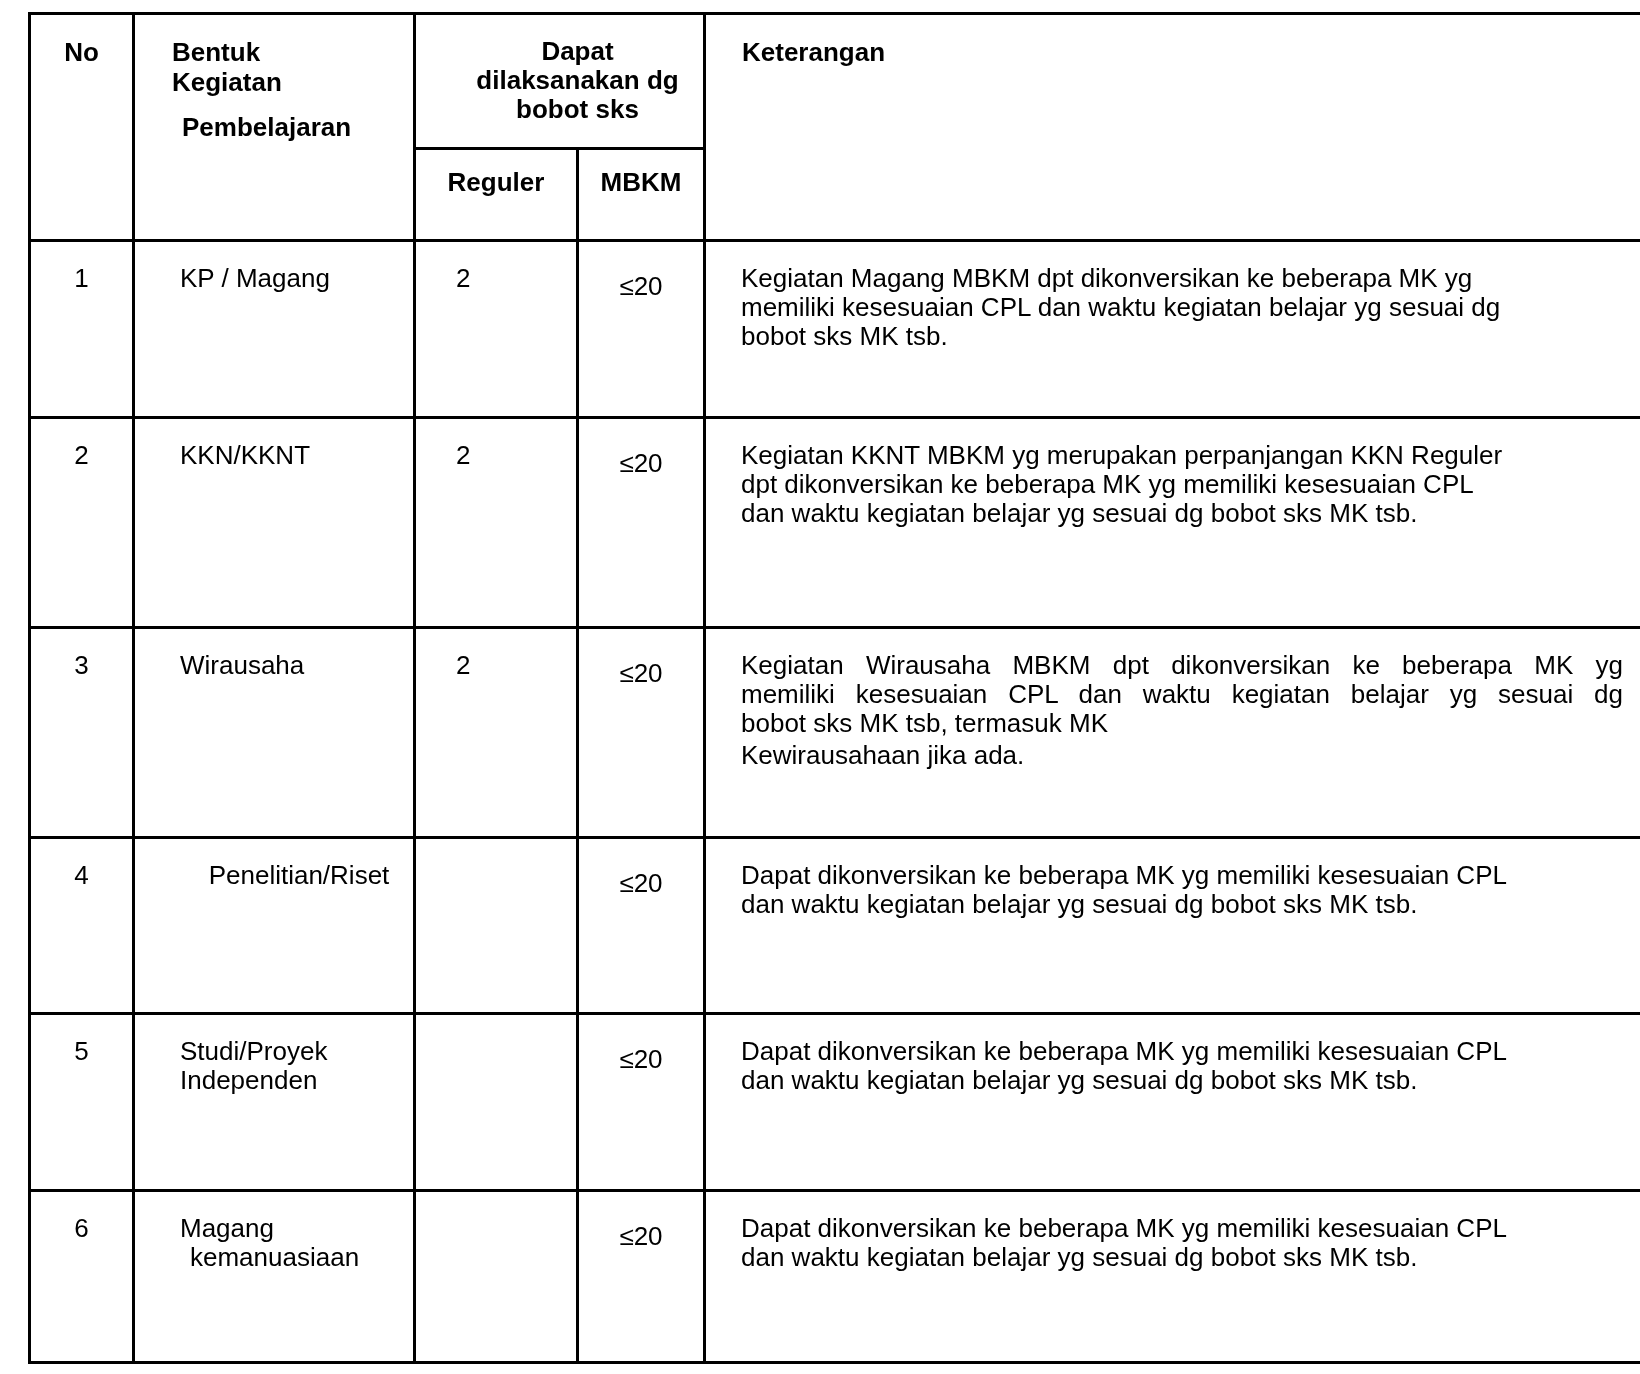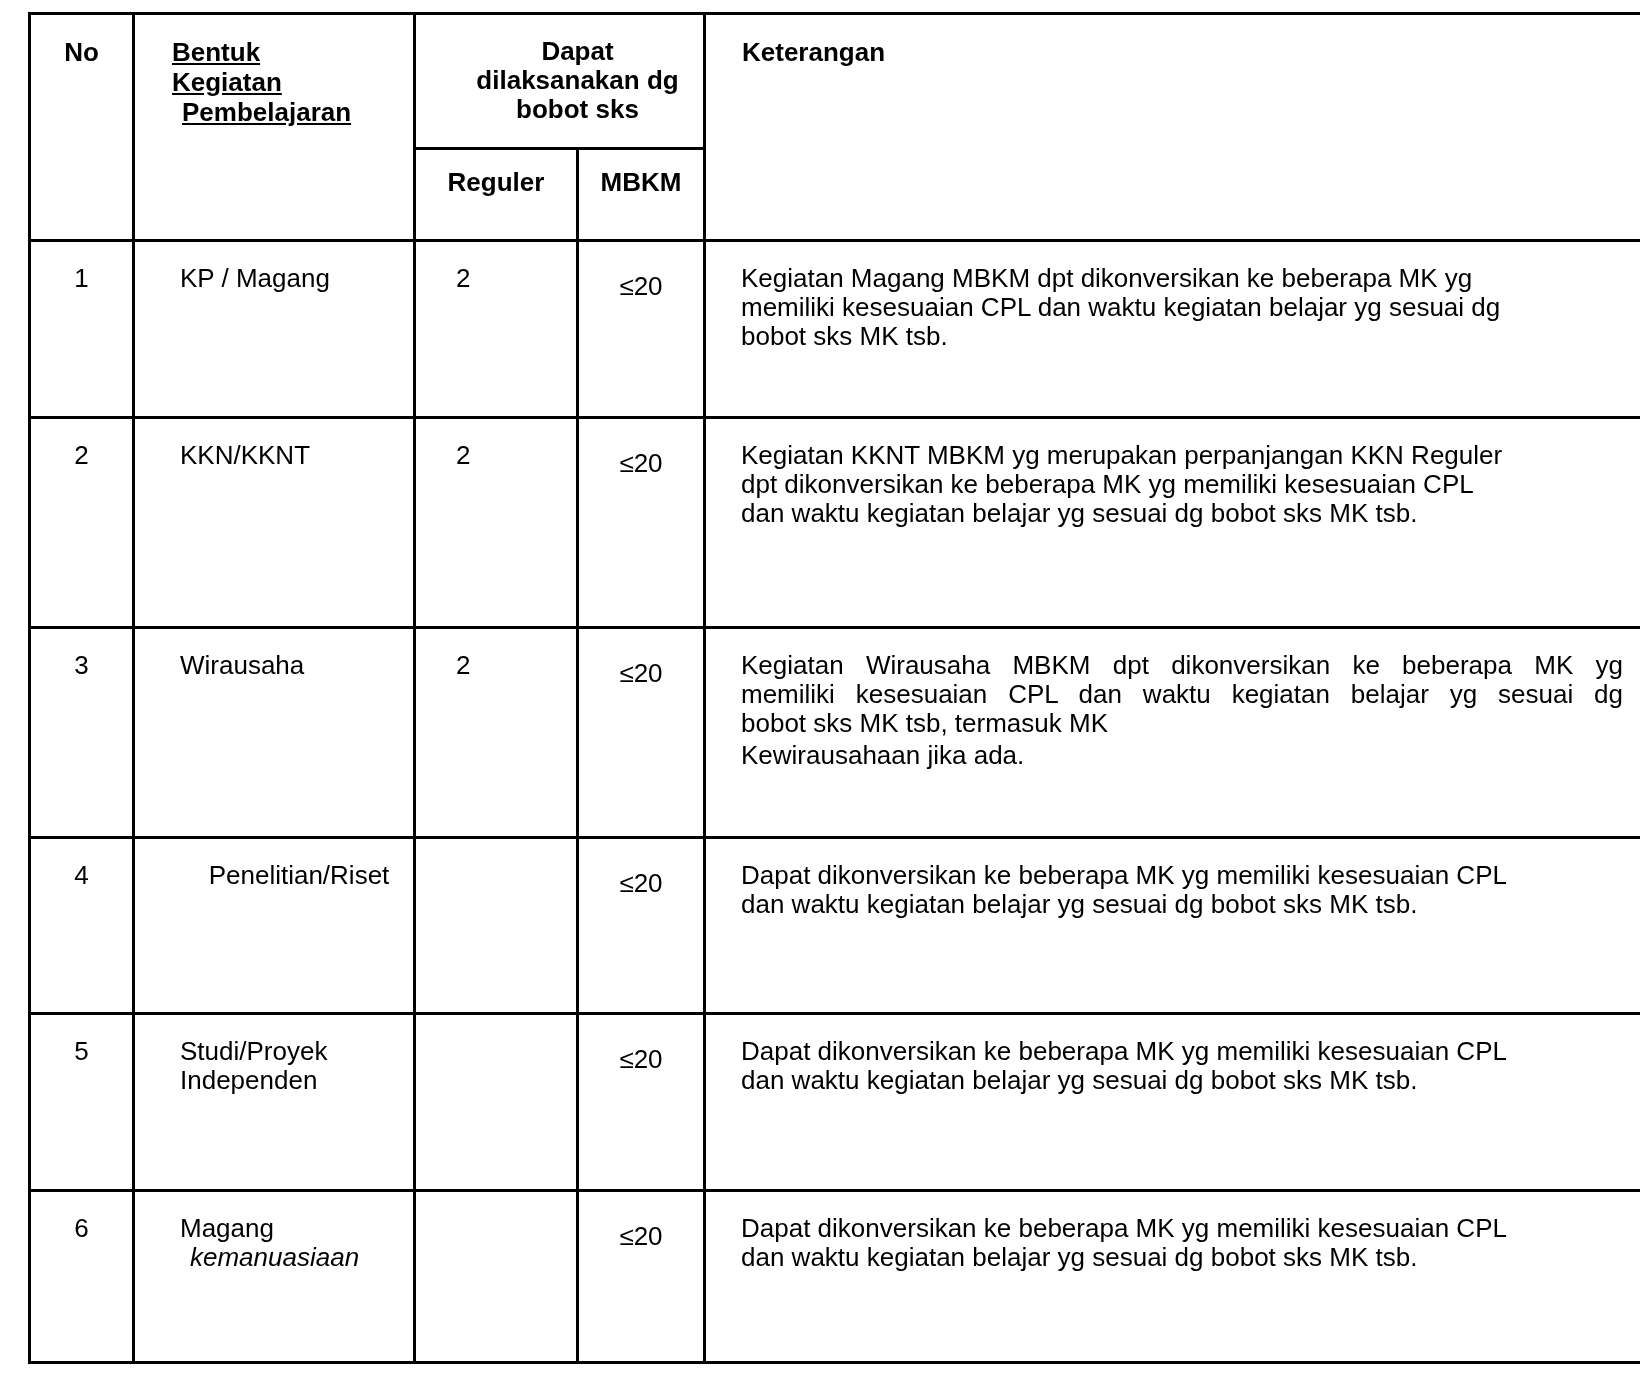--- a/index.html
+++ b/index.html
@@ -14,33 +14,33 @@
   }
   col.c-no { width: 104px; }
   col.c-bentuk { width: 281px; }
   col.c-reg { width: 163px; }
   col.c-mbkm { width: 127px; }
   col.c-ket { width: 945px; }
 
   th { font-weight: bold; font-size: 26px; text-align: left; line-height: 30px; }
   .h-no { text-align: center; padding-top: 22px !important; }
   .h-bentuk { padding: 22px 0 0 37px !important; }
-  .h-bentuk span { display: block; text-decoration: underline; }
-  .h-bentuk .ind { padding-left: 10px; }
+  .h-bentuk span { display: block; }
+  .h-bentuk .ind { padding-left: 10px; margin-top: 15px; }
   .h-dapat { padding: 22px 0 0 36px !important; line-height: 29px; text-align: center; }
   .h-dapat span { display: block; }
   .h-ket { padding: 22px 0 0 36px !important; }
   .h-sub { text-align: center; padding-top: 17px !important; height: 92px; }
   tr.hdr1 th { height: 135px; }
 
   td { font-size: 26px; line-height: 29px; }
   .d-no { text-align: center; padding-top: 22px !important; }
   .d-bentuk { padding: 22px 0 0 35px !important; }
   .d-bentuk span { display: block; margin-left: 10px; }
-  .d-bentuk .ind { padding-left: 10px; font-style: italic; }
+  .d-bentuk .ind { padding-left: 10px; }
   .d-reg { padding: 22px 0 0 40px !important; }
   .d-mbkm { text-align: center; padding-top: 30px !important; }
   .d-ket { padding: 22px 25px 0 35px !important; }
   .d-ket span { display: block; }
   .d-ket.justify span.just { text-align: justify; text-align-last: justify; }
   .d-ket .extra { margin-top: 3px; }
 
   tr.r1 td { height: 177px; }
   tr.r2 td { height: 210px; }
   tr.r3 td { height: 210px; }

